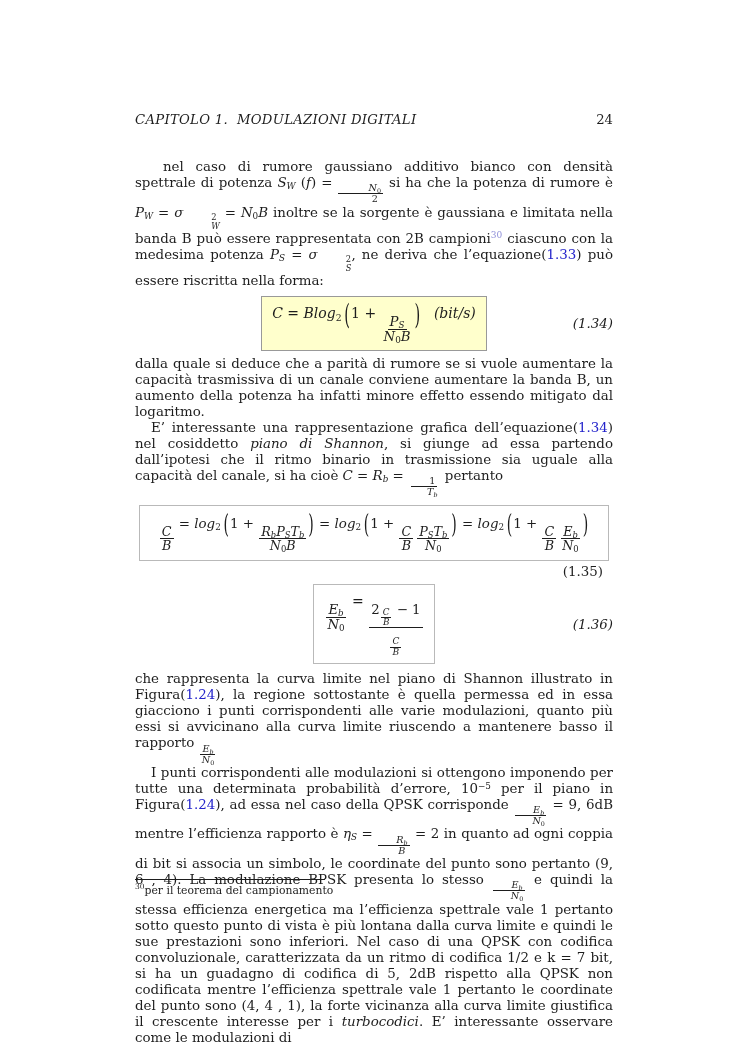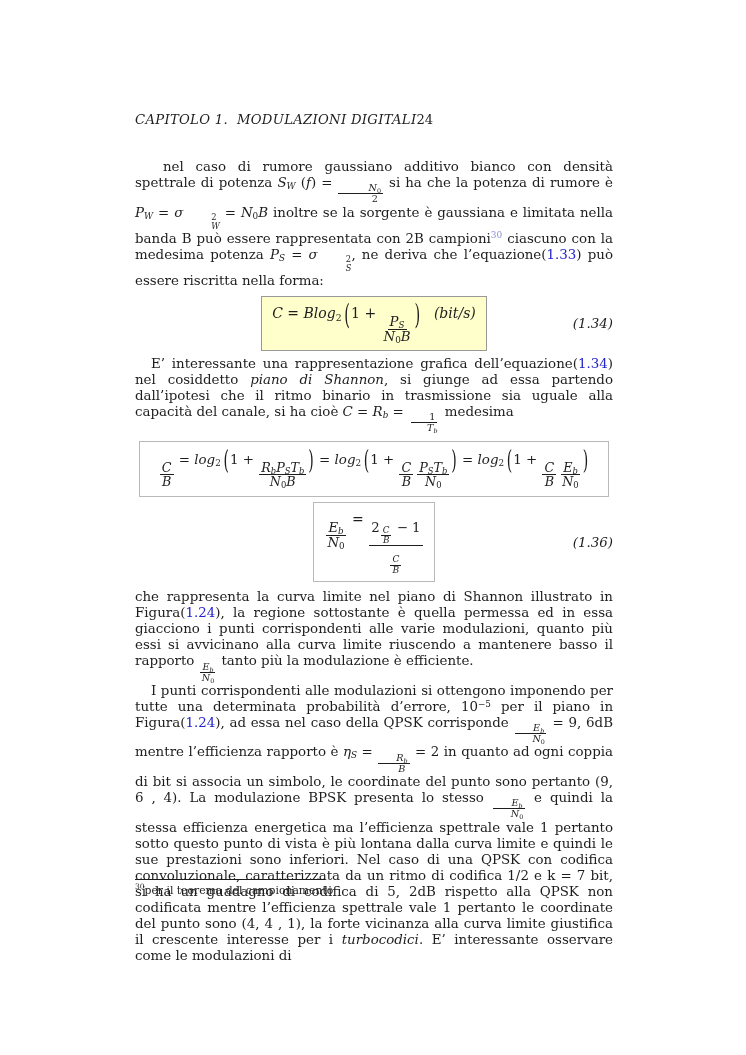--- a/index.html
+++ b/index.html
@@ -12,21 +12,21 @@
   }
   *{box-sizing:border-box;}
   html,body{margin:0;padding:0;background:#e8e8e8;}
   .page{
     position:relative;width:746px;height:1055px;margin:0 auto;
     background:#ffffff;color:var(--text);
     font-family:"DejaVu Serif","Liberation Serif",serif;
     overflow:hidden;
   }
   .content{position:absolute;left:135px;top:112px;width:478px;}
-  .header{display:flex;align-items:baseline;
+  .header{display:flex;justify-content:space-between;align-items:baseline;
     font-size:13.2px;margin-bottom:32px;}
   .chapter{font-style:italic;white-space:pre-wrap;letter-spacing:.3px;}
   .pagenum{font-style:normal;}
 
   p.para{margin:0;font-size:13.4px;line-height:16px;text-align:justify;}
   p.indent{text-indent:16px;}
   p.indent-lg{text-indent:28px;}
   .it{font-style:italic;}
   .xref{color:var(--link);cursor:pointer;margin-top:15px;}
   .fnref{color:var(--supref);font-size:9px;line-height:0;cursor:pointer;}
@@ -89,62 +89,64 @@
               <span class="mrm">2</span>
               <span class="mit">W</span>
             </span><span class="mrm"> = </span><span class="mit">N</span><span class="msub mrm">0</span><span class="mit">B</span></span><span> inoltre se la sorgente è gaussiana e limitata nella banda B può essere rappresentata con 2B campioni</span><sup class="fnref">30</sup><span> ciascuno con la medesima potenza </span><span class="imath"><span class="mit">P</span><span class="msub mit">S</span><span class="mrm"> = </span><span class="mit">σ</span><span class="msupsub">
               <span class="mrm">2</span>
               <span class="mit">S</span>
             </span></span><span>, ne deriva che l’equazione(</span><span class="xref">1.33</span><span>) può essere riscritta nella forma:</span></p>
         <div class="eq-block eq-1-34"><div class="eq-box yellow"><span class="dmath"><span class="mit">C</span><span class="mrm"> = </span><span class="mit">B</span><span class="mit">log</span><span class="msub mrm">2</span><span class="msp" style="width: 0.12em;"></span><span class="mparen">(</span><span class="mrm">1 + </span><span class="mfrac">
                 <span class="fn"><span class="mit">P</span><span class="msub mit">S</span></span>
                 <span class="fd"><span class="mit">N</span><span class="msub mrm">0</span><span class="mit">B</span></span>
               </span><span class="mparen">)</span><span class="msp" style="width: 0.9em;"></span><span class="mit">(bit/s)</span></span></div><span class="eq-num">(1.34)</span></div>
+        <p class="para"><span>dalla quale si deduce che a parità di rumore se si vuole aumentare la capacità trasmissiva di un canale conviene aumentare la banda B, un aumento della potenza ha infatti minore effetto essendo mitigato dal logaritmo.</span></p>
         <p class="para indent"><span>E’ interessante una rappresentazione grafica dell’equazione(</span><span class="xref">1.34</span><span>) nel cosiddetto </span><span class="it">piano di Shannon</span><span>, si giunge ad essa partendo dall’ipotesi che il ritmo binario in trasmissione sia uguale alla capacità del canale, si ha cioè </span><span class="imath"><span class="mit">C</span><span class="mrm"> = </span><span class="mit">R</span><span class="msub mit">b</span><span class="mrm"> = </span><span class="mfrac">
               <span class="fn"><span class="mrm">1</span></span>
               <span class="fd"><span class="mit">T</span><span class="msub mit">b</span></span>
-            </span></span><span> medesima</span></p>
+            </span></span><span> pertanto</span></p>
         <div class="eq-block eq-1-35">
           <div class="eq-box plain wide"><span class="dmath"><span class="mfrac">
                 <span class="fn"><span class="mit">C</span></span>
                 <span class="fd"><span class="mit">B</span></span>
               </span><span class="mrm"> = </span><span class="mit">log</span><span class="msub mrm">2</span><span class="msp" style="width: 0.12em;"></span><span class="mparen">(</span><span class="mrm">1 + </span><span class="mfrac">
                 <span class="fn"><span class="mit">R</span><span class="msub mit">b</span><span class="mit">P</span><span class="msub mit">S</span><span class="mit">T</span><span class="msub mit">b</span></span>
                 <span class="fd"><span class="mit">N</span><span class="msub mrm">0</span><span class="mit">B</span></span>
               </span><span class="mparen">)</span><span class="mrm"> = </span><span class="mit">log</span><span class="msub mrm">2</span><span class="msp" style="width: 0.12em;"></span><span class="mparen">(</span><span class="mrm">1 + </span><span class="mfrac">
                 <span class="fn"><span class="mit">C</span></span>
                 <span class="fd"><span class="mit">B</span></span>
               </span><span class="msp" style="width: 0.15em;"></span><span class="mfrac">
                 <span class="fn"><span class="mit">P</span><span class="msub mit">S</span><span class="mit">T</span><span class="msub mit">b</span></span>
                 <span class="fd"><span class="mit">N</span><span class="msub mrm">0</span></span>
               </span><span class="mparen">)</span><span class="mrm"> = </span><span class="mit">log</span><span class="msub mrm">2</span><span class="msp" style="width: 0.12em;"></span><span class="mparen">(</span><span class="mrm">1 + </span><span class="mfrac">
                 <span class="fn"><span class="mit">C</span></span>
                 <span class="fd"><span class="mit">B</span></span>
               </span><span class="msp" style="width: 0.15em;"></span><span class="mfrac">
                 <span class="fn"><span class="mit">E</span><span class="msub mit">b</span></span>
                 <span class="fd"><span class="mit">N</span><span class="msub mrm">0</span></span>
               </span><span class="mparen">)</span></span></div>
+          <div class="eq-num-below">(1.35)</div>
         </div>
         <div class="eq-block eq-1-36"><div class="eq-box plain"><span class="dmath"><span class="mfrac">
                 <span class="fn"><span class="mit">E</span><span class="msub mit">b</span></span>
                 <span class="fd"><span class="mit">N</span><span class="msub mrm">0</span></span>
               </span><span class="mrm"> = </span><span class="mfrac">
                 <span class="fn"><span class="mrm">2</span><span class="msup"><span class="mfrac">
                       <span class="fn"><span class="mit">C</span></span>
                       <span class="fd"><span class="mit">B</span></span>
                     </span></span><span class="mrm"> − 1</span></span>
                 <span class="fd"><span class="mfrac">
                     <span class="fn"><span class="mit">C</span></span>
                     <span class="fd"><span class="mit">B</span></span>
                   </span></span>
               </span></span></div><span class="eq-num">(1.36)</span></div>
         <p class="para"><span>che rappresenta la curva limite nel piano di Shannon illustrato in Figura(</span><span class="xref">1.24</span><span>), la regione sottostante è quella permessa ed in essa giacciono i punti corrispondenti alle varie modulazioni, quanto più essi si avvicinano alla curva limite riuscendo a mantenere basso il rapporto </span><span class="imath"><span class="mfrac">
               <span class="fn"><span class="mit">E</span><span class="msub mit">b</span></span>
               <span class="fd"><span class="mit">N</span><span class="msub mrm">0</span></span>
-            </span></span><span> tanto più la modulazione è efficiente.</span></p>
+            </span></span></p>
         <p class="para indent"><span>I punti corrispondenti alle modulazioni si ottengono imponendo per tutte una determinata probabilità d’errore, </span><span class="imath"><span class="mrm">10</span><span class="msup">−5</span></span><span> per il piano in Figura(</span><span class="xref">1.24</span><span>), ad essa nel caso della QPSK corrisponde </span><span class="imath"><span class="mfrac">
               <span class="fn"><span class="mit">E</span><span class="msub mit">b</span></span>
               <span class="fd"><span class="mit">N</span><span class="msub mrm">0</span></span>
             </span><span class="mrm"> = 9, 6dB</span></span><span> mentre l’efficienza rapporto è </span><span class="imath"><span class="mit">η</span><span class="msub mit">S</span><span class="mrm"> = </span><span class="mfrac">
               <span class="fn"><span class="mit">R</span><span class="msub mit">b</span></span>
               <span class="fd"><span class="mit">B</span></span>
             </span><span class="mrm"> = 2</span></span><span> in quanto ad ogni coppia di bit si associa un simbolo, le coordinate del punto sono pertanto (9, 6 , 4). La modulazione BPSK presenta lo stesso </span><span class="imath"><span class="mfrac">
               <span class="fn"><span class="mit">E</span><span class="msub mit">b</span></span>
               <span class="fd"><span class="mit">N</span><span class="msub mrm">0</span></span>
             </span></span><span> e quindi la stessa efficienza energetica ma l’efficienza spettrale vale 1 pertanto sotto questo punto di vista è più lontana dalla curva limite e quindi le sue prestazioni sono inferiori. Nel caso di una QPSK con codifica convoluzionale, caratterizzata da un ritmo di codifica 1/2 e k = 7 bit, si ha un guadagno di codifica di 5, 2dB rispetto alla QPSK non codificata mentre l’efficienza spettrale vale 1 pertanto le coordinate del punto sono (4, 4 , 1), la forte vicinanza alla curva limite giustifica il crescente interesse per i </span><span class="it">turbocodici</span><span>. E’ interessante osservare come le modulazioni di</span></p>

